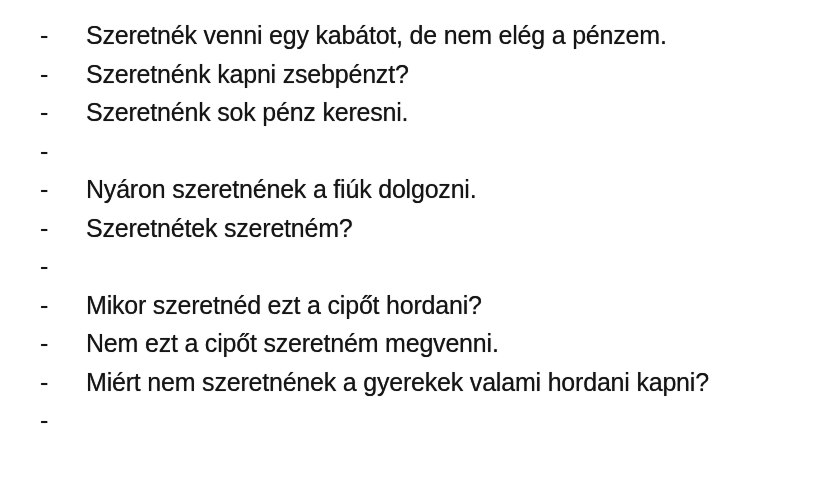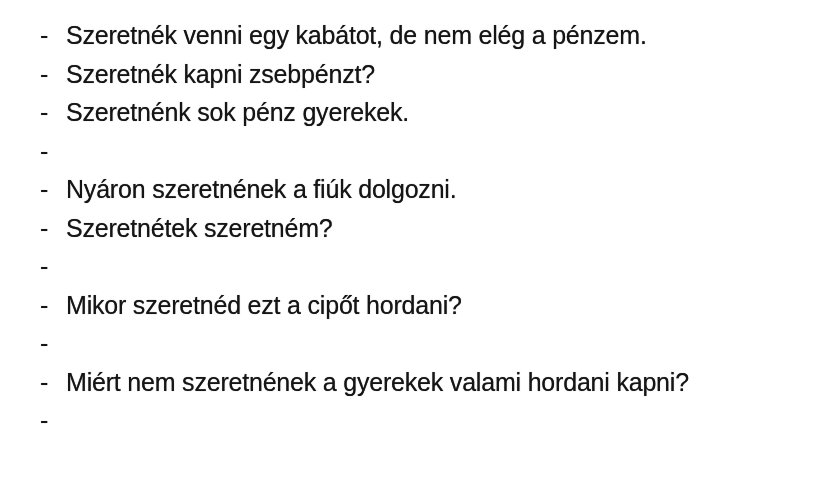--- a/index.html
+++ b/index.html
@@ -37,41 +37,42 @@
   .bullet {
     display: inline-block;
     width: 26px;
     margin-left: 40px;
     text-align: left;
     flex: 0 0 auto;
   }
   .sentence {
     white-space: nowrap;
     flex: 0 0 auto;
+    margin-left: 20px;
   }
 </style>
 </head>
 <body>
 
 <div class="page">
   <div class="list">
 
     <div class="line">
       <span class="bullet">-</span>
       <span class="sentence">Szeretnék venni egy kabátot, de nem elég a pénzem.</span>
     </div>
 
     <div class="line">
       <span class="bullet">-</span>
-      <span class="sentence">Szeretnék kapni zsebpénzt?</span>
+      <span class="sentence">Szeretnénk kapni zsebpénzt?</span>
     </div>
 
     <div class="line">
       <span class="bullet">-</span>
-      <span class="sentence">Szeretnénk sok pénz gyerekek.</span>
+      <span class="sentence">Szeretnénk sok pénz keresni.</span>
     </div>
 
     <div class="line">
       <span class="bullet">-</span>
     </div>
 
     <div class="line">
       <span class="bullet">-</span>
       <span class="sentence">Nyáron szeretnének a fiúk dolgozni.</span>
     </div>
@@ -85,20 +86,21 @@
       <span class="bullet">-</span>
     </div>
 
     <div class="line">
       <span class="bullet">-</span>
       <span class="sentence">Mikor szeretnéd ezt a cipőt hordani?</span>
     </div>
 
     <div class="line">
       <span class="bullet">-</span>
+      <span class="sentence">Nem ezt a cipőt szeretném megvenni.</span>
     </div>
 
     <div class="line">
       <span class="bullet">-</span>
       <span class="sentence">Miért nem szeretnének a gyerekek valami hordani kapni?</span>
     </div>
 
     <div class="line">
       <span class="bullet">-</span>
     </div>

